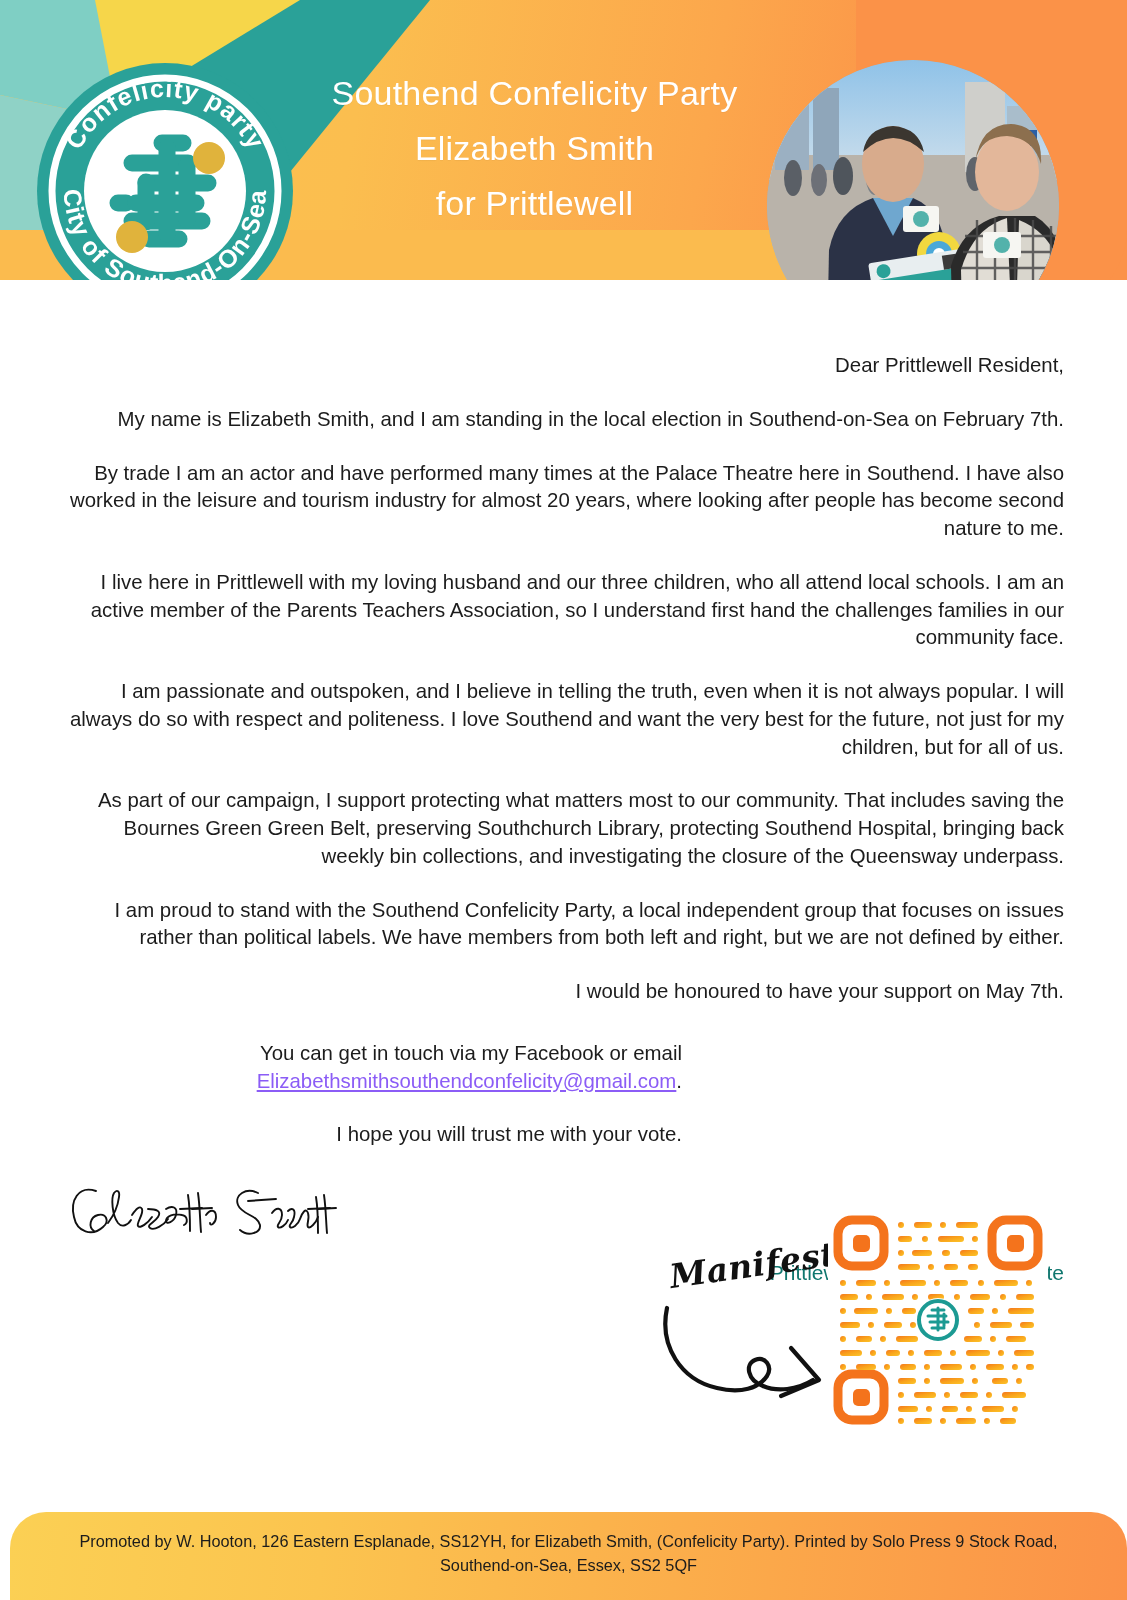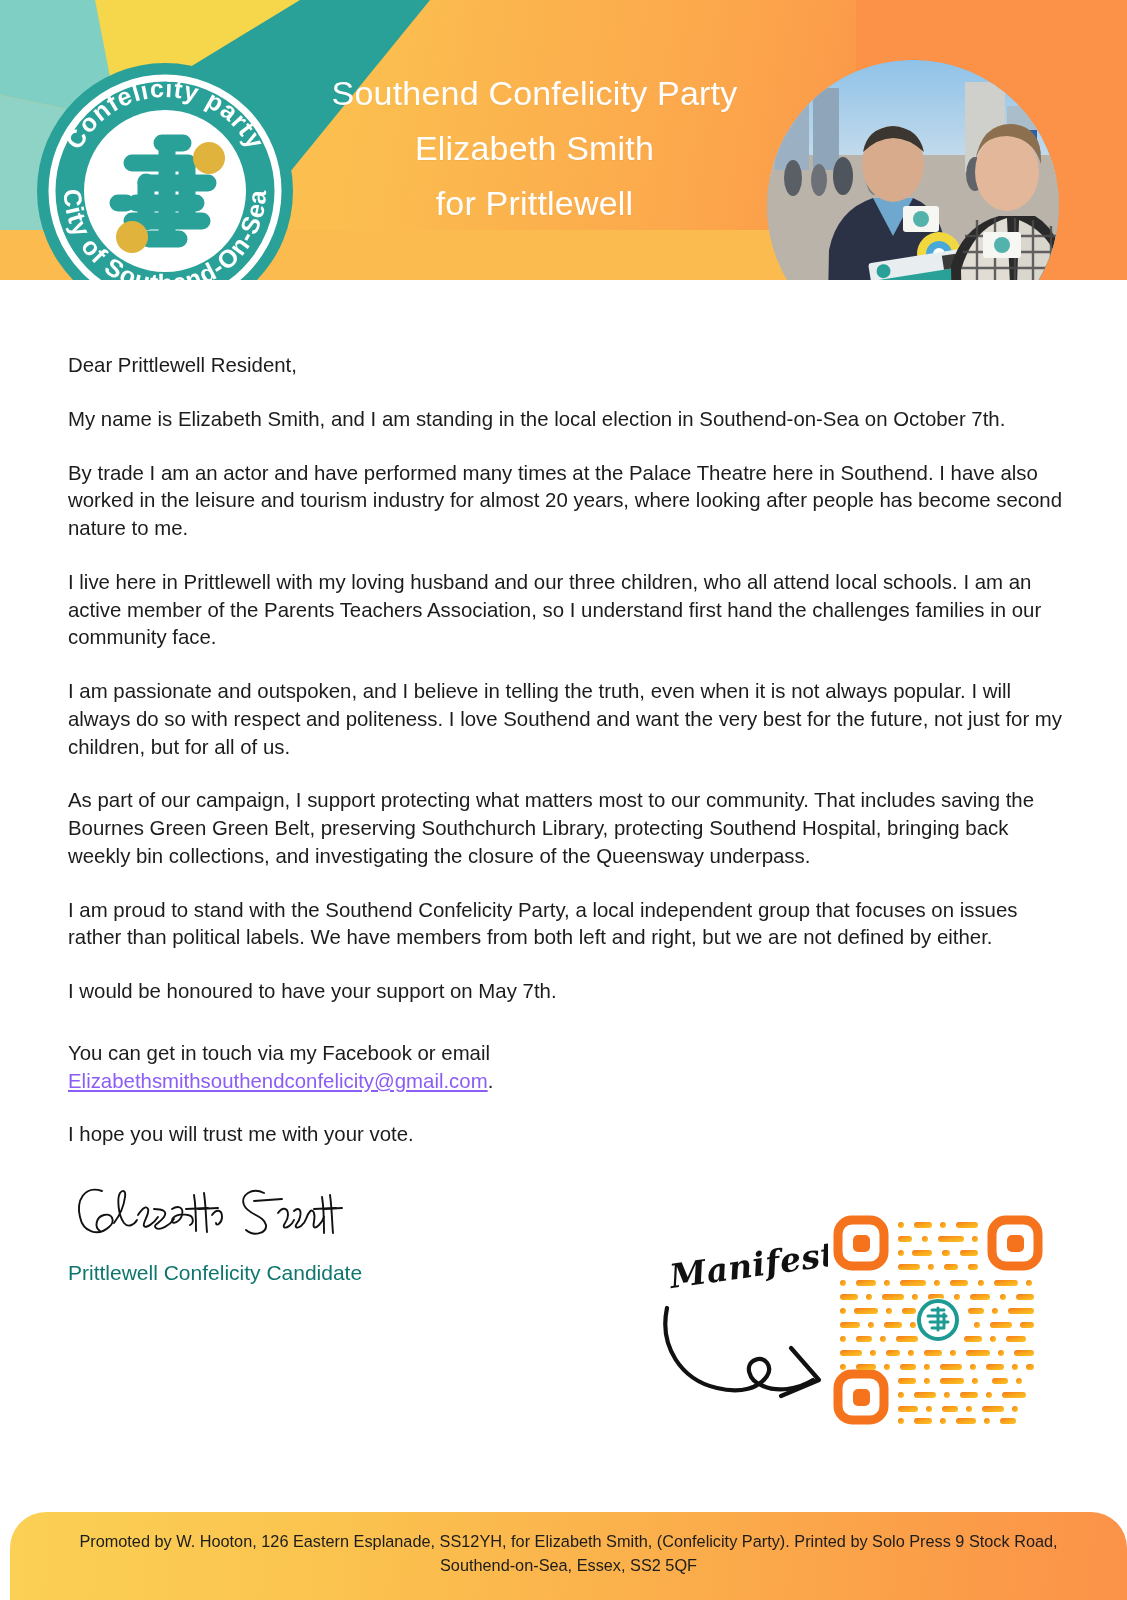--- a/index.html
+++ b/index.html
@@ -92,26 +92,27 @@
     width: 292px; height: 292px;
     border-radius: 50%;
     overflow: hidden;
     background: #9fb6c8;
   }
   .photo svg { display: block; }
 
   
   .letter {
     position: absolute;
-    left: 68px;
+    left: 62px;
     top: 352px;
     width: 1002px;
     color: #1c1c1c;
     font-size: 20.4px;
     line-height: 1.36;
+    text-align: right;
   }
   .letter p {
     margin: 0 0 26px 0;
   }
 
   .contact-block {
     margin-top: 34px;
     width: 620px;
   }
   .contact-block p { margin-bottom: 26px; }
@@ -317,21 +318,21 @@
           <rect x="216" y="172" width="38" height="26" rx="3" fill="#f6f6f2"></rect>
           <circle cx="235" cy="185" r="8" fill="#2AA198" opacity="0.8"></circle>
           <ellipse cx="212" cy="252" rx="18" ry="26" fill="#e3b79a"></ellipse>
         </g>
       </svg>
     </div>
   </div>
 
   <div class="letter">
     <p>Dear Prittlewell Resident,</p>
-    <p>My name is Elizabeth Smith, and I am standing in the local election in Southend-on-Sea on October 7th.</p>
+    <p>My name is Elizabeth Smith, and I am standing in the local election in Southend-on-Sea on February 7th.</p>
     <p>By trade I am an actor and have performed many times at the Palace Theatre here in Southend. I have also worked in the leisure and tourism industry for almost 20 years, where looking after people has become second nature to me.</p>
     <p>I live here in Prittlewell with my loving husband and our three children, who all attend local schools. I am an active member of the Parents Teachers Association, so I understand first hand the challenges families in our community face.</p>
     <p>I am passionate and outspoken, and I believe in telling the truth, even when it is not always popular. I will always do so with respect and politeness. I love Southend and want the very best for the future, not just for my children, but for all of us.</p>
     <p>As part of our campaign, I support protecting what matters most to our community. That includes saving the Bournes Green Green Belt, preserving Southchurch Library, protecting Southend Hospital, bringing back weekly bin collections, and investigating the closure of the Queensway underpass.</p>
     <p>I am proud to stand with the Southend Confelicity Party, a local independent group that focuses on issues rather than political labels. We have members from both left and right, but we are not defined by either.</p>
     <p>I would be honoured to have your support on May 7th.</p>
 
     <div class="contact-block">
       <p>
         <span>You can get in touch via my Facebook or email</span>

